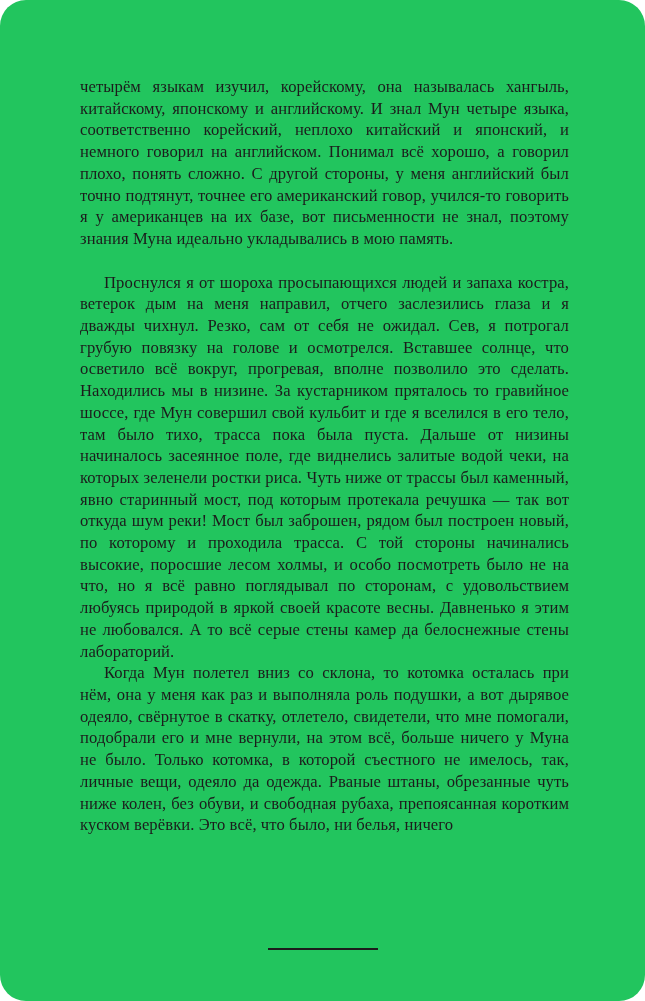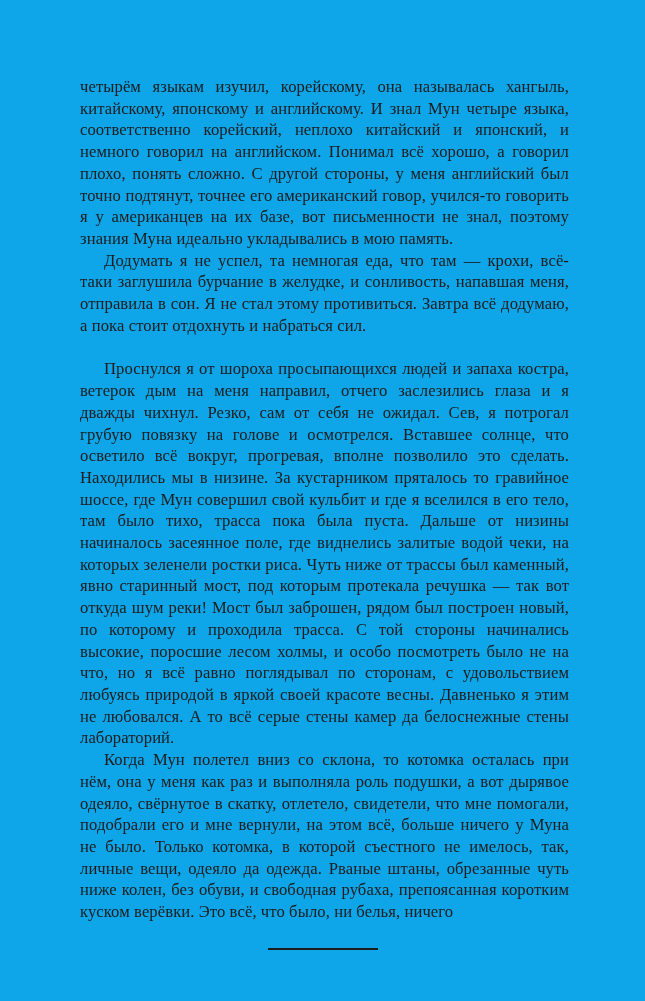--- a/index.html
+++ b/index.html
@@ -4,25 +4,26 @@
 <style>
   html, body {
     margin: 0;
     padding: 0;
     background: #ffffff;
   }
   .page {
     position: relative;
     width: 645px;
     height: 1001px;
-    background: #0ea5e9;
+    background: #22c55e;
     color: #1c1c1c;
     font-family: "Liberation Serif", "DejaVu Serif", serif;
     overflow: hidden;
     box-sizing: border-box;
+    border-radius: 26px;
   }
   .text-block {
     position: absolute;
     top: 76px;
     left: 80px;
     width: 489px;
     font-size: 16.6px;
     line-height: 21.7px;
     text-align: justify;
     letter-spacing: 0.1px;
@@ -61,21 +62,20 @@
   }
 </style>
 </head>
 <body>
 
 <div class="page">
 
   <div class="text-block">
     <p class="para no-indent">четырём языкам изучил, корейскому, она называлась хангыль, китайскому, японскому и английскому. И знал Мун четыре языка, соответственно корейский, неплохо китайский и японский, и немного говорил на английском. Понимал всё хорошо, а говорил плохо, понять сложно. С другой стороны, у меня английский был точно подтянут, точнее его американский говор, учился-то говорить я у американцев на их базе, вот письменности не знал, поэтому знания Муна идеально укладывались в мою память.</p>
 
-    <p class="para indent">Додумать я не успел, та немногая еда, что там — крохи, всё-таки заглушила бурчание в желудке, и сонливость, напавшая меня, отправила в сон. Я не стал этому противиться. Завтра всё додумаю, а пока стоит отдохнуть и набраться сил.</p>
 
     <div class="section-break"></div>
 
     <p class="para indent">Проснулся я от шороха просыпающихся людей и запаха костра, ветерок дым на меня направил, отчего заслезились глаза и я дважды чихнул. Резко, сам от себя не ожидал. Сев, я потрогал грубую повязку на голове и осмотрелся. Вставшее солнце, что осветило всё вокруг, прогревая, вполне позволило это сделать. Находились мы в низине. За кустарником пряталось то гравийное шоссе, где Мун совершил свой кульбит и где я вселился в его тело, там было тихо, трасса пока была пуста. Дальше от низины начиналось засеянное поле, где виднелись залитые водой чеки, на которых зеленели ростки риса. Чуть ниже от трассы был каменный, явно старинный мост, под которым протекала речушка — так вот откуда шум реки! Мост был заброшен, рядом был построен новый, по которому и проходила трасса. С той стороны начинались высокие, поросшие лесом холмы, и особо посмотреть было не на что, но я всё равно поглядывал по сторонам, с удовольствием любуясь природой в яркой своей красоте весны. Давненько я этим не любовался. А то всё серые стены камер да белоснежные стены лабораторий.</p>
 
     <p class="para indent">Когда Мун полетел вниз со склона, то котомка осталась при нём, она у меня как раз и выполняла роль подушки, а вот дырявое одеяло, свёрнутое в скатку, отлетело, свидетели, что мне помогали, подобрали его и мне вернули, на этом всё, больше ничего у Муна не было. Только котомка, в которой съестного не имелось, так, личные вещи, одеяло да одежда. Рваные штаны, обрезанные чуть ниже колен, без обуви, и свободная рубаха, препоясанная коротким куском верёвки. Это всё, что было, ни белья, ничего</p>
   </div>
 
   <div class="footer">
     <div class="footer-rule"></div>

